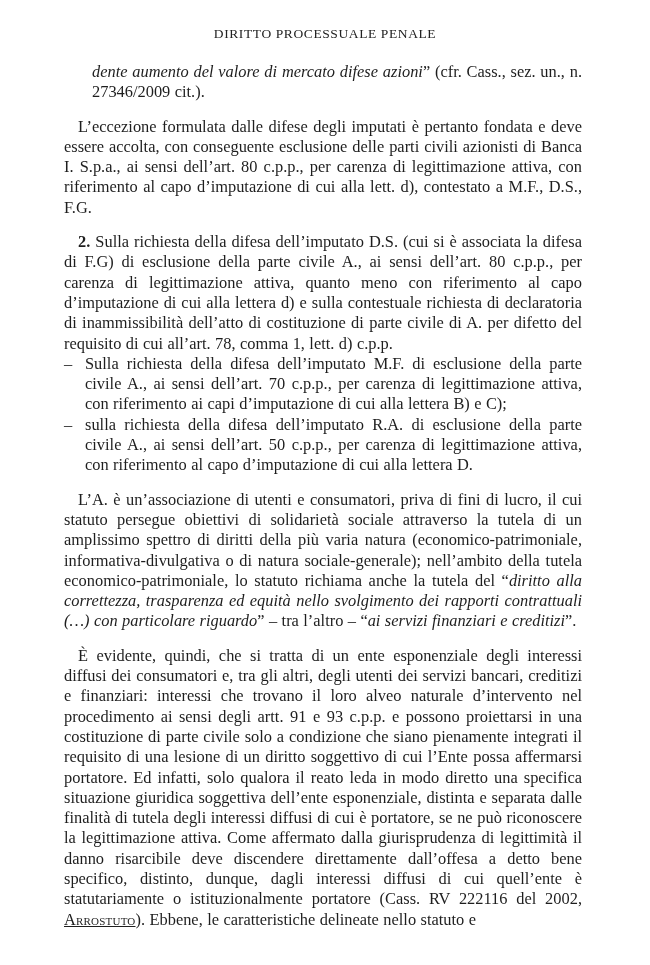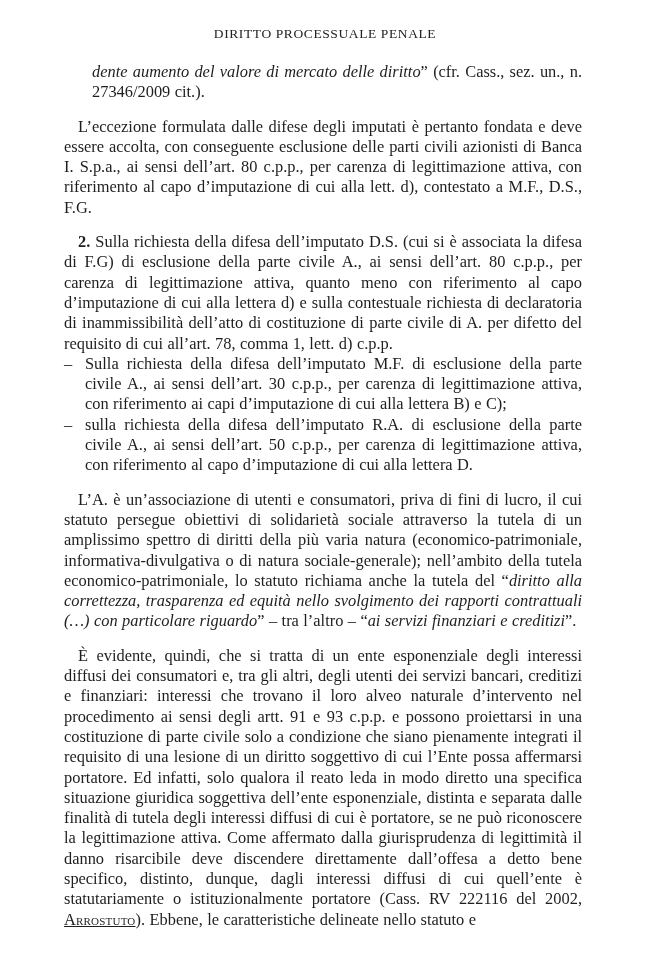--- a/index.html
+++ b/index.html
@@ -73,22 +73,22 @@
   }
 </style>
 </head>
 <body>
 
 <div class="page">
   <div class="running-header">DIRITTO PROCESSUALE PENALE</div>
 
   <div class="content">
 
-  <p class="para-quote-continuation"><span class="seg-italic">dente aumento del valore di mercato delle diritto</span><span class="seg-normal">” (cfr. Cass., sez. un., n. 27346/2009 cit.).</span></p>
+  <p class="para-quote-continuation"><span class="seg-italic">dente aumento del valore di mercato difese azioni</span><span class="seg-normal">” (cfr. Cass., sez. un., n. 27346/2009 cit.).</span></p>
       <p class="para-indent"><span class="seg-normal">L’eccezione formulata dalle difese degli imputati è pertanto fondata e deve essere accolta, con conseguente esclusione delle parti civili azionisti di Banca I. S.p.a., ai sensi dell’art. 80 c.p.p., per carenza di legittimazione attiva, con riferimento al capo d’imputazione di cui alla lett. d), contestato a M.F., D.S., F.G.</span></p>
       <p class="para-indent"><span class="seg-bold">2.</span><span class="seg-normal"> Sulla richiesta della difesa dell’imputato D.S. (cui si è associata la difesa di F.G) di esclusione della parte civile A., ai sensi dell’art. 80 c.p.p., per carenza di legittimazione attiva, quanto meno con riferimento al capo d’imputazione di cui alla lettera d) e sulla contestuale richiesta di declaratoria di inammissibilità dell’atto di costituzione di parte civile di A. per difetto del requisito di cui all’art. 78, comma 1, lett. d) c.p.p.</span></p>
-      <p class="para-bullet"><span class="bullet-marker">–</span><span class="seg-normal">Sulla richiesta della difesa dell’imputato M.F. di esclusione della parte civile A., ai sensi dell’art. 30 c.p.p., per carenza di legittimazione attiva, con riferimento ai capi d’imputazione di cui alla lettera B) e C);</span></p>
+      <p class="para-bullet"><span class="bullet-marker">–</span><span class="seg-normal">Sulla richiesta della difesa dell’imputato M.F. di esclusione della parte civile A., ai sensi dell’art. 70 c.p.p., per carenza di legittimazione attiva, con riferimento ai capi d’imputazione di cui alla lettera B) e C);</span></p>
       <p class="para-bullet"><span class="bullet-marker">–</span><span class="seg-normal">sulla richiesta della difesa dell’imputato R.A. di esclusione della parte civile A., ai sensi dell’art. 50 c.p.p., per carenza di legittimazione attiva, con riferimento al capo d’imputazione di cui alla lettera D.</span></p>
       <p class="para-indent"><span class="seg-normal">L’A. è un’associazione di utenti e consumatori, priva di fini di lucro, il cui statuto persegue obiettivi di solidarietà sociale attraverso la tutela di un amplissimo spettro di diritti della più varia natura (economico-patrimoniale, informativa-divulgativa o di natura sociale-generale); nell’ambito della tutela economico-patrimoniale, lo statuto richiama anche la tutela del “</span><span class="seg-italic">diritto alla correttezza, trasparenza ed equità nello svolgimento dei rapporti contrattuali (…) con particolare riguardo</span><span class="seg-normal">” – tra l’altro – “</span><span class="seg-italic">ai servizi finanziari e creditizi</span><span class="seg-normal">”.</span></p>
       <p class="para-indent"><span class="seg-normal">È evidente, quindi, che si tratta di un ente esponenziale degli interessi diffusi dei consumatori e, tra gli altri, degli utenti dei servizi bancari, creditizi e finanziari: interessi che trovano il loro alveo naturale d’intervento nel procedimento ai sensi degli artt. 91 e 93 c.p.p. e possono proiettarsi in una costituzione di parte civile solo a condizione che siano pienamente integrati il requisito di una lesione di un diritto soggettivo di cui l’Ente possa affermarsi portatore. Ed infatti, solo qualora il reato leda in modo diretto una specifica situazione giuridica soggettiva dell’ente esponenziale, distinta e separata dalle finalità di tutela degli interessi diffusi di cui è portatore, se ne può riconoscere la legittimazione attiva. Come affermato dalla giurisprudenza di legittimità il danno risarcibile deve discendere direttamente dall’offesa a detto bene specifico, distinto, dunque, dagli interessi diffusi di cui quell’ente è statutariamente o istituzionalmente portatore (Cass. RV 222116 del 2002, </span><span class="seg-smallcaps">Arrostuto</span><span class="seg-normal">). Ebbene, le caratteristiche delineate nello statuto e</span></p>
     </div>
 
 </div>
 
 </body></html>

